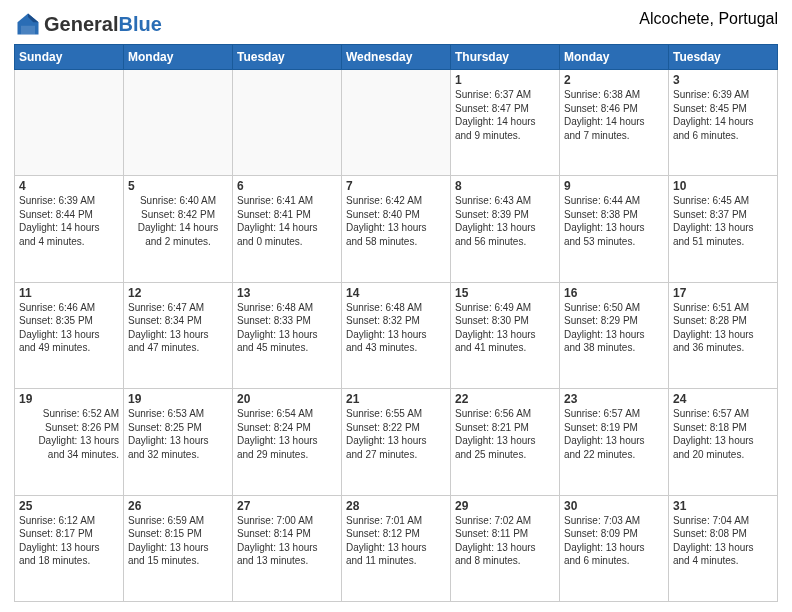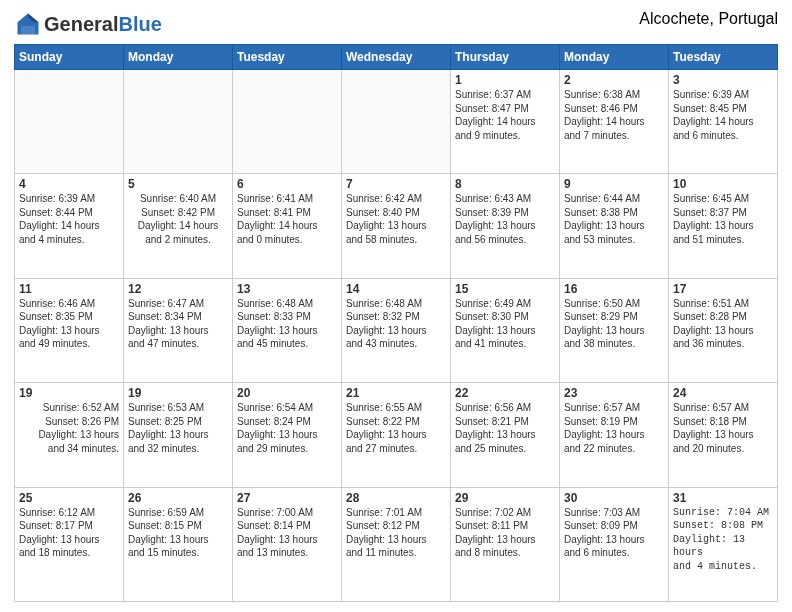--- a/index.html
+++ b/index.html
@@ -346,21 +346,21 @@
           </td>
           <td>
             <div class="day-number">30</div>
             <div class="day-info" style="white-space: pre-line;">Sunrise: 7:03 AM
 Sunset: 8:09 PM
 Daylight: 13 hours
 and 6 minutes.</div>
           </td>
           <td>
             <div class="day-number">31</div>
-            <div class="day-info" style="white-space: pre-line; font-family: Liberation Mono, monospace;">Sunrise: 7:04 AM
+            <div class="day-info" style="white-space: pre-line;">Sunrise: 7:04 AM
 Sunset: 8:08 PM
 Daylight: 13 hours
 and 4 minutes.</div>
           </td>
         </tr>
       </tbody>
   </table>
 </div>
 
 </body></html>

